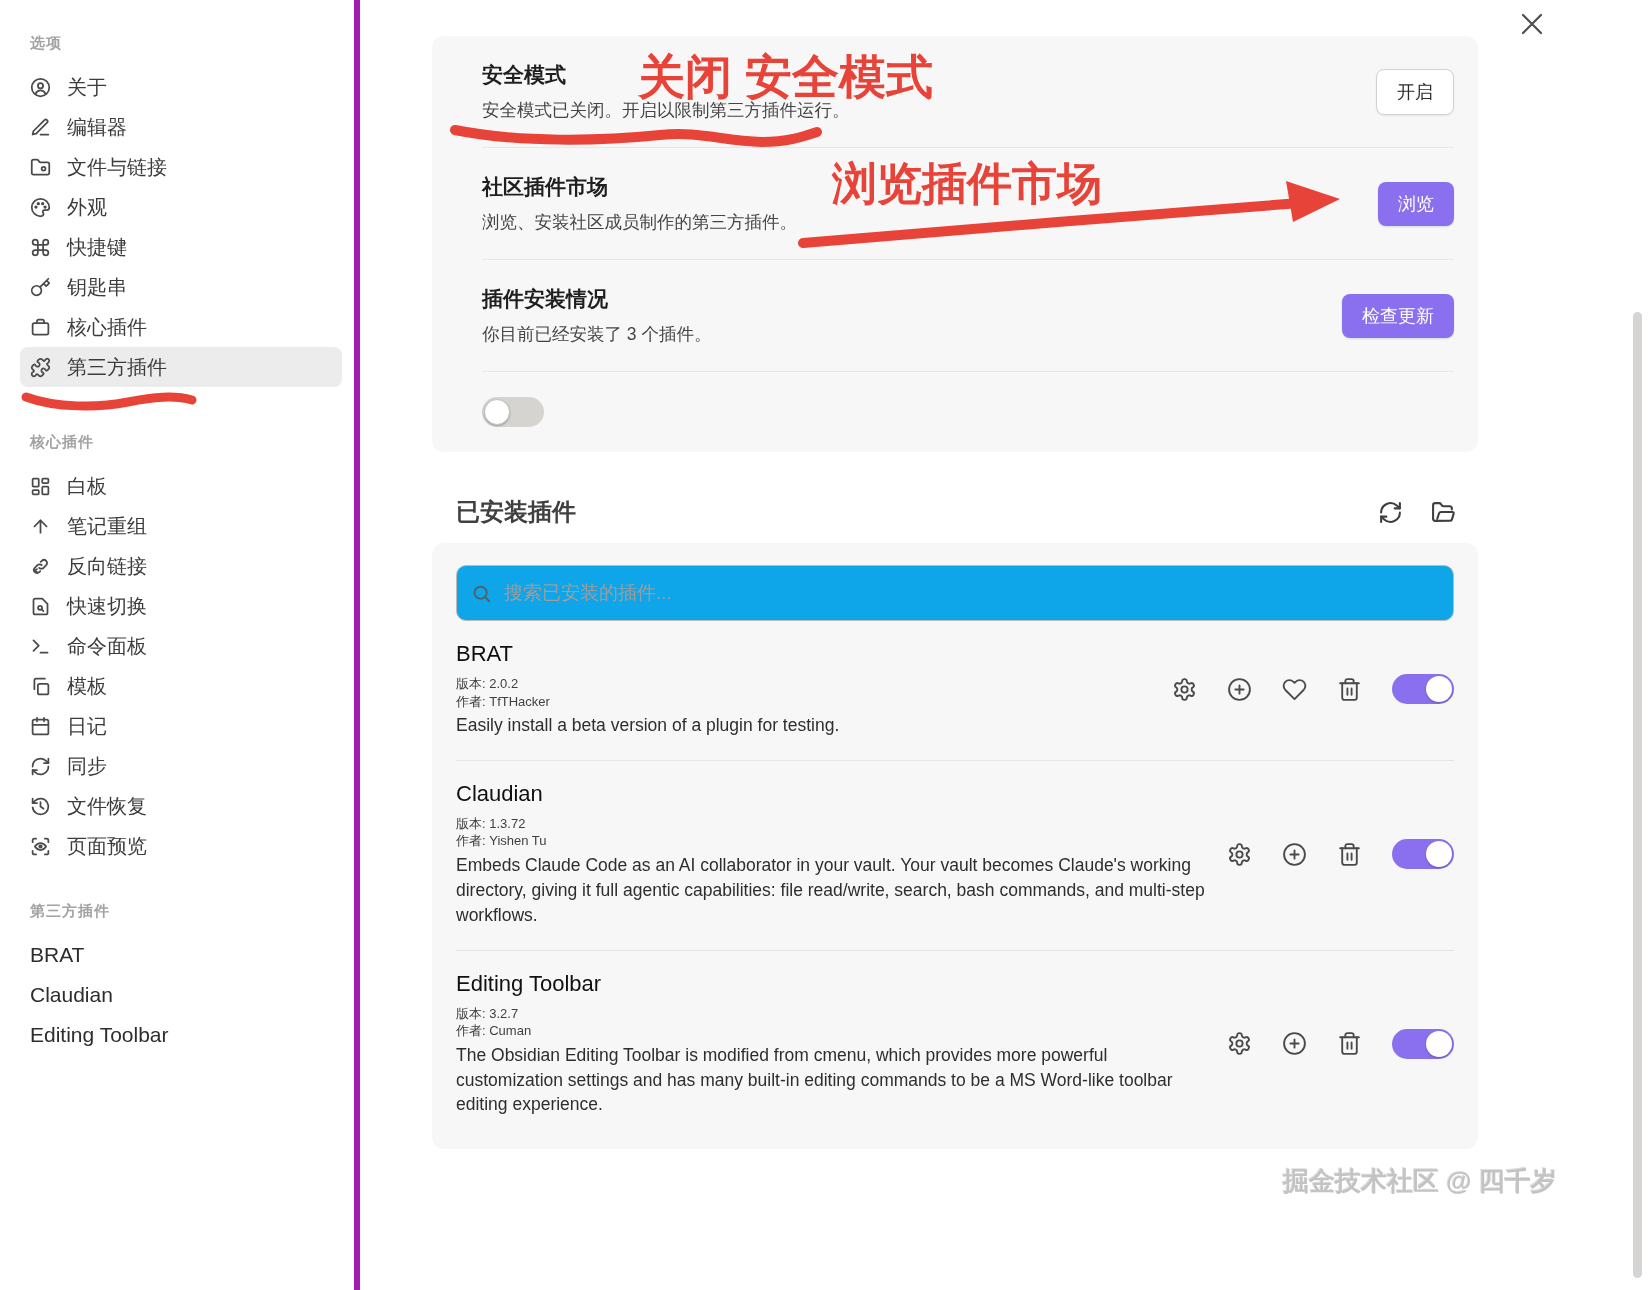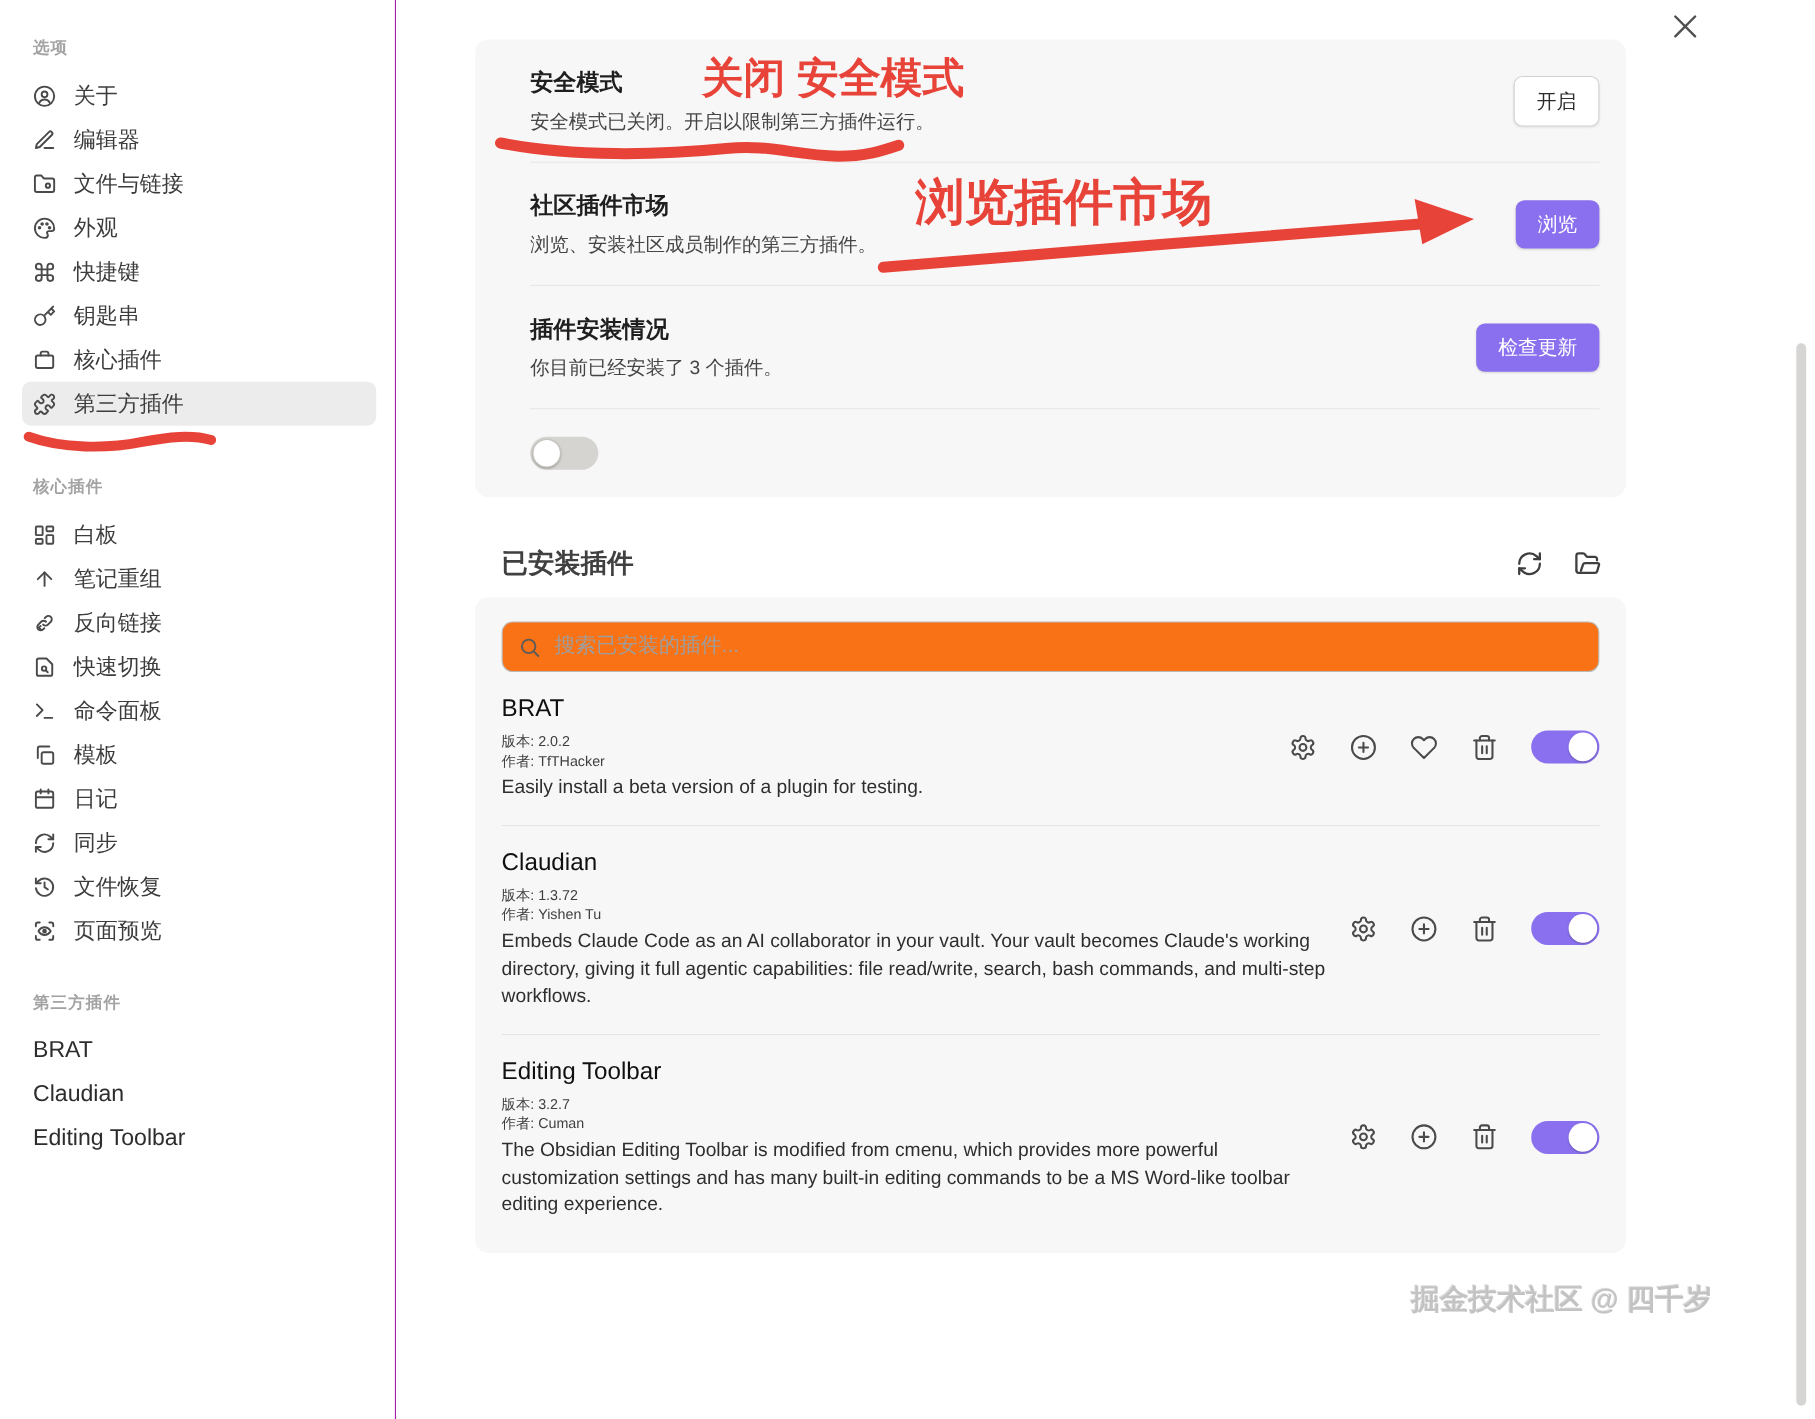--- a/index.html
+++ b/index.html
@@ -4,21 +4,21 @@
 <style>
   * { margin:0; padding:0; box-sizing:border-box; }
   html,body { width:1650px; height:1290px; }
   body {
     position:relative; background:#ffffff; overflow:hidden;
     font-family:"Liberation Sans", sans-serif; color:#222;
   }
   
   .sidebar {
     position:absolute; left:0; top:0; width:360px; height:1290px;
-    border-right:1px solid #a21caf; background:#fff; padding:34px 18px 0 30px;
+    border-right:6px solid #a21caf; background:#fff; padding:34px 18px 0 30px;
   }
   .side-header { font-size:15px; font-weight:bold; color:#a3a3a3; margin-bottom:14px; letter-spacing:1px; }
   .side-item {
     display:flex; align-items:center; gap:16px; height:40px;
     font-size:20px; color:#3c3c3c; padding:0 10px; margin-left:-10px;
     border-radius:8px; cursor:default; width:322px;
   }
   .side-item.active { background:#ececec; }
   .side-item .icon { display:flex; align-items:center; }
   .side-item .icon svg { width:21px; height:21px; stroke:#4a4a4a; fill:none; stroke-width:2; stroke-linecap:round; stroke-linejoin:round; }
@@ -45,37 +45,37 @@
   .toggle.off .knob { left:2px; border:1px solid #c4c2bf; }
   .toggle.on  .knob { right:2px; }
   
   .installed-header { position:absolute; left:456px; top:496px; width:1000px; display:flex; align-items:center; }
   .installed-title { font-size:24px; font-weight:bold; color:#404040; }
   .installed-header .spacer { flex:1; }
   .hdr-icon { display:flex; align-items:center; margin-left:28px; cursor:pointer; }
   .hdr-icon svg { width:25px; height:25px; stroke:#3f3f3f; fill:none; stroke-width:2; stroke-linecap:round; stroke-linejoin:round; }
   
   .card2 { top:543px; padding:22px 24px 10px; }
-  .search-box { display:flex; align-items:center; gap:12px; height:46px; background:#f97316; border:1.5px solid #bdbbb8; border-radius:10px; padding:0 14px; }
+  .search-box { display:flex; align-items:center; gap:12px; height:56px; background:#0ea5e9; border:1.5px solid #bdbbb8; border-radius:10px; padding:0 14px; }
   .search-box svg { width:21px; height:21px; stroke:#5a5a5a; fill:none; stroke-width:2; stroke-linecap:round; }
   .search-box input { border:none; outline:none; background:transparent; font-size:19px; flex:1; font-family:inherit; color:#333; }
   .search-box input::placeholder { color:#9e9e9e; }
   .plugin-row { display:flex; align-items:center; padding:20px 0 22px; border-bottom:1px solid #e5e5e5; }
   .plugin-row:last-child { border-bottom:none; }
   .plugin-info { flex:1; padding-right:18px; }
   .plugin-name { font-size:22px; color:#101010; margin-bottom:8px; }
   .plugin-meta { font-size:13px; color:#3f3f3f; line-height:1.35; }
   .plugin-desc { font-size:17.5px; color:#2e2e2e; line-height:1.42; margin-top:3px; max-width:790px; }
   .plugin-actions { display:flex; align-items:center; gap:30px; flex:none; }
   .act-icon { display:flex; align-items:center; cursor:pointer; }
   .act-icon svg { width:25px; height:25px; stroke:#4a4a4a; fill:none; stroke-width:1.8; stroke-linecap:round; stroke-linejoin:round; }
   
   .anno-layer { position:absolute; left:0; top:0; width:1650px; height:1290px; pointer-events:none; z-index:20; }
   .anno-text { position:absolute; color:#e84338; font-weight:600; pointer-events:none; z-index:21; white-space:nowrap; }
-  .anno1 { left:638px; top:46px; font-size:38px; }
+  .anno1 { left:638px; top:46px; font-size:47px; }
   .anno2 { left:832px; top:154px; font-size:45px; }
   
   .watermark { position:absolute; left:1283px; top:1164px; font-size:26px; font-weight:bold; color:#c3c3c3; text-shadow:1px 1px 0 #fff, -1px -1px 0 rgba(120,120,120,.25); }
   
   .scroll-thumb { position:absolute; left:1633px; top:312px; width:9px; height:966px; background:#d6d5d3; border-radius:5px; cursor:pointer; }
 </style>
 </head>
 <body>
 
 <div class="sidebar">

